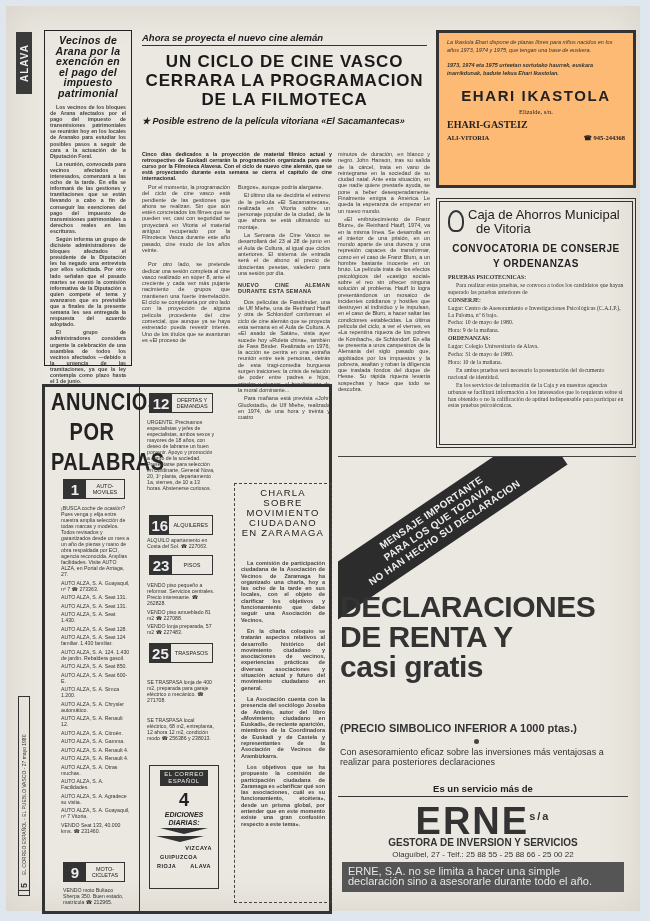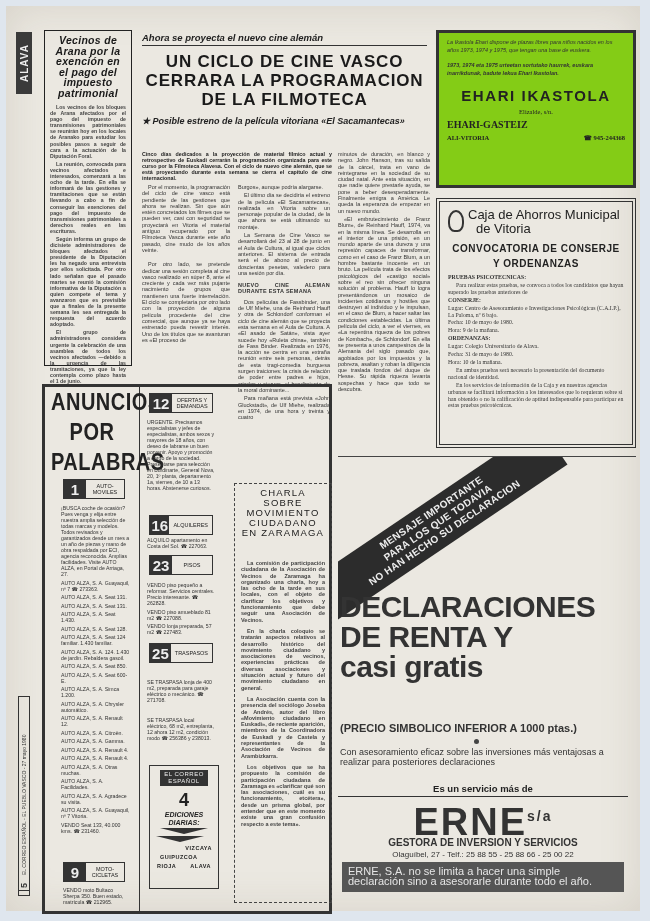--- a/index.html
+++ b/index.html
@@ -40,21 +40,21 @@
 
   
   .film-kicker { left: 136px; top: 26px; width: 285px; font-size: 9.5px; font-style: italic; font-weight: bold; border-bottom: 1px solid #333; padding-bottom: 2px; color: #222; }
   .film-title { left: 136px; top: 46px; width: 285px; font-size: 17px; line-height: 19px; font-weight: bold; text-align: center; letter-spacing: 0.8px; color: #1a1a1a; }
   .film-sub { left: 136px; top: 110px; width: 285px; font-size: 9px; line-height: 10px; font-style: italic; font-weight: bold; color: #222; }
   .film-lead { left: 136px; top: 145px; width: 190px; font-size: 5.3px; line-height: 6px; font-weight: bold; color: #222; text-align: justify; }
   .col { font-size: 5.5px; line-height: 6.3px; text-align: justify; color: #333; }
   .col .sec { font-weight: bold; margin: 6px 0 4px; letter-spacing: 0.3px; }
 
   
-  .ehari { left: 430px; top: 24px; width: 200px; height: 158px; border: 3px solid #333; padding: 6px 8px; background: #84cc16; }
+  .ehari { left: 430px; top: 24px; width: 200px; height: 158px; border: 3px solid #333; padding: 6px 8px; background: #fdba74; }
   .ehari .it { font-size: 5.5px; line-height: 7.5px; font-style: italic; color: #333; }
   .ehari .it.b { font-weight: bold; margin-top: 8px; }
   .ehari .name { font-size: 15px; font-weight: bold; letter-spacing: 1.6px; text-align: center; margin-top: 10px; color: #222; }
   .ehari .addr { font-family: "Liberation Serif", serif; font-size: 6.5px; text-align: center; margin-top: 4px; }
   .ehari .city { font-family: "Liberation Serif", serif; font-size: 10px; font-weight: bold; text-align: left; margin-top: 4px; }
   .ehari .row { display: flex; justify-content: space-between; font-family: "Liberation Serif", serif; font-size: 6.5px; font-weight: bold; margin-top: 4px; }
 
   
   .caja { left: 430px; top: 192px; width: 200px; height: 250px; border: 3px double #333; border-width: 4px; padding: 6px 8px; }
   .caja .logo { display: flex; align-items: flex-start; gap: 4px; }
@@ -95,21 +95,21 @@
     transform: rotate(-34deg); transform-origin: 50% 50%; color: #eee; font-weight: bold;
     font-size: 10px; line-height: 12px; text-align: center; padding-top: 6px; letter-spacing: 0.3px;
   }
   .erne .headline { position: absolute; left: 2px; top: 135px; width: 290px; font-size: 30px; line-height: 30px; font-weight: bold; color: #333; letter-spacing: -0.5px; }
   .erne .headline .casi { font-size: 30px; }
   .erne .precio { position: absolute; left: 2px; top: 265px; width: 290px; font-size: 11px; font-weight: bold; color: #333; }
   .erne .dot { position: absolute; left: 136px; top: 282px; width: 5px; height: 5px; border-radius: 50%; background: #444; }
   .erne .cons { position: absolute; left: 2px; top: 290px; width: 290px; font-size: 9px; line-height: 10px; color: #333; }
   .erne .es { position: absolute; left: 0; top: 326px; width: 290px; text-align: center; font-size: 9.5px; font-weight: bold; border-bottom: 1.5px solid #333; padding-bottom: 2px; }
   .erne .brand { position: absolute; left: 0; top: 340px; width: 290px; text-align: center; font-size: 38px; line-height: 38px; font-weight: bold; color: #333; letter-spacing: 2px; }
-  .erne .brand sup { font-size: 14px; }
+  .erne .brand sup { font-size: 11px; }
   .erne .gestora { position: absolute; left: 0; top: 380px; width: 290px; text-align: center; font-size: 10px; font-weight: bold; color: #333; }
   .erne .tel { position: absolute; left: 0; top: 393px; width: 290px; text-align: center; font-size: 8px; color: #333; }
   .erne .foot { position: absolute; left: 4px; top: 405px; width: 282px; height: 30px; background: #555; color: #e6e6e6; font-size: 11px; line-height: 10px; padding: 4px 6px; }
 </style>
 </head>
 <body>
 
 <div class="page">
 
   <div class="rail-label">ALAVA</div>

